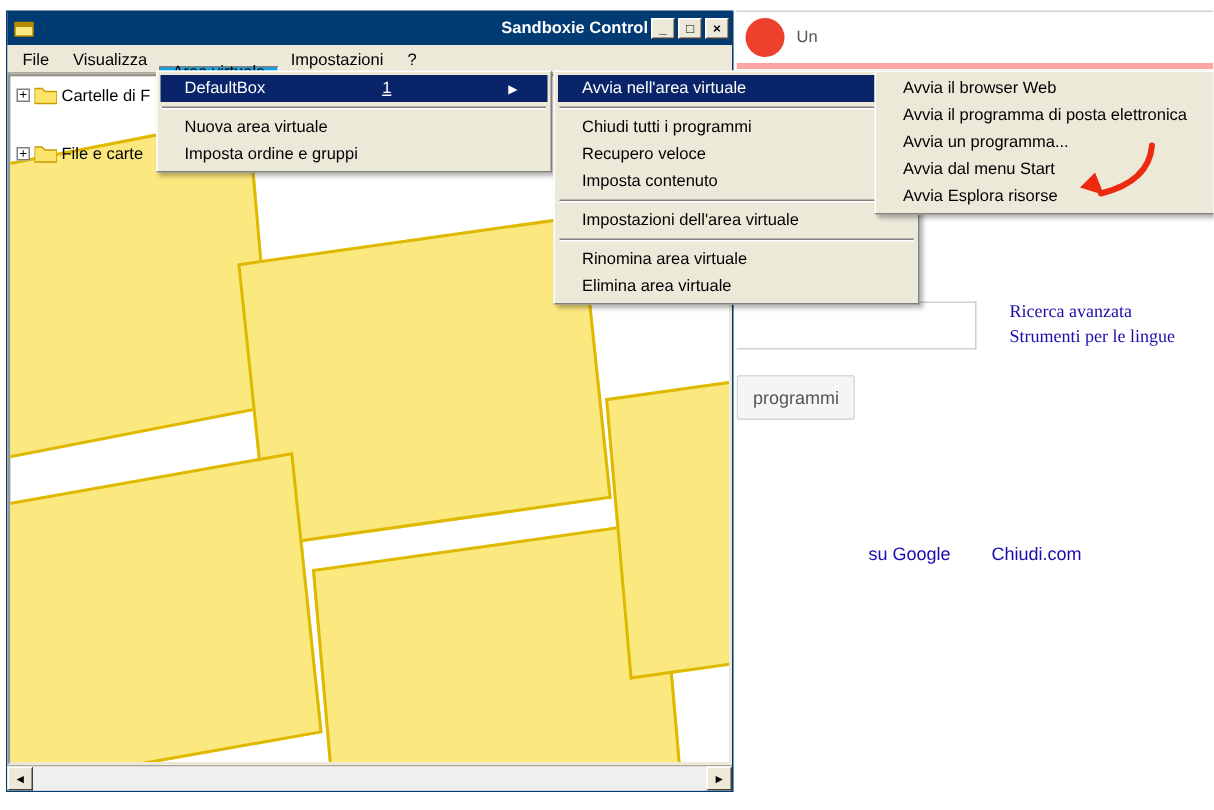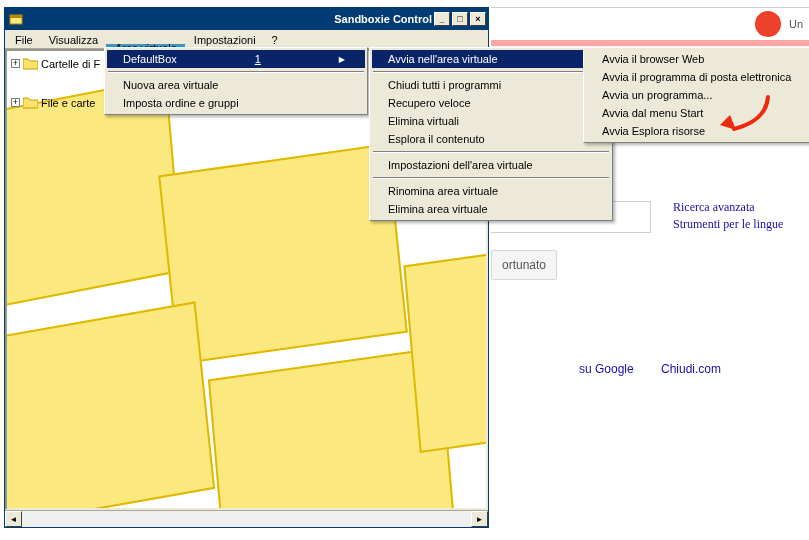--- a/index.html
+++ b/index.html
@@ -144,21 +144,21 @@
   #menu-level1 { left: 369px; top: 47px; width: 244px; }
   #menu-level2 { left: 583px; top: 47px; width: 264px; }
 
   .bg-browser {
     position:absolute;
     left:491px; top:7px; width:318px; height:533px;
     background:#fff;
     border-top:1px solid #d0d0d0;
     overflow:hidden;
   }
-  .browser-top{height:38px;border-bottom:6px solid #fca5a5;display:flex;align-items:center;justify-content:flex-end;padding-right:6px;color:#555;}
+  .browser-top{height:38px;border-bottom:4px solid #fca5a5;display:flex;align-items:center;padding-right:6px;color:#555;}
   .red-circle{width:26px;height:26px;border-radius:50%;background:#ed402d;margin-left:6px;}
   .search-row{display:flex;align-items:center;justify-content:flex-start;margin-top:154px;font-family:Liberation Serif, serif;}
   .search-box{
     margin-left:0; width:160px;height:32px;border:1px solid #d0d0d0;border-left:none;
   }
   .sr-links{margin-left:22px;font-size:12px;color:#1a0dab;}
   .sr-links div { margin-bottom:2px;}
   .gbtn{
     display:inline-block;background:#f5f5f5;border:1px solid #d8d8d8;border-radius:2px;
     padding:7px 10px;font-size:12px;color:#555;margin-top:16px;
@@ -187,21 +187,21 @@
     <span style="margin-left:8px">Un</span>
   </div>
   <div class="search-row">
     <div class="search-box"></div>
     <div class="sr-links">
       <div>Ricerca avanzata</div>
       <div>Strumenti per le lingue</div>
     </div>
   </div>
   <div style="padding-left:0px">
-    <span class="gbtn">ortunato</span>
+    <span class="gbtn">programmi</span>
   </div>
   <div class="footer-links">
     <span>su Google</span>
     <span>Chiudi.com</span>
   </div>
 </div>
 
 <div class="app-window">
   <div class="titlebar">
     <span class="icon">
@@ -282,24 +282,21 @@
     <span class="arrow-r">▶</span>
   </div>
   <div class="menu-sep"></div>
   <div class="menu-item">
       <span>Chiudi tutti i programmi</span>
     </div>
   <div class="menu-item">
       <span>Recupero veloce</span>
     </div>
   <div class="menu-item">
-      <span>Elimina virtuali</span>
-    </div>
-  <div class="menu-item">
-      <span>Esplora il contenuto</span>
+      <span>Imposta contenuto</span>
     </div>
   <div class="menu-sep"></div>
   <div class="menu-item">
       <span>Impostazioni dell'area virtuale</span>
     </div>
   <div class="menu-sep"></div>
   <div class="menu-item">
       <span>Rinomina area virtuale</span>
     </div>
   <div class="menu-item">

